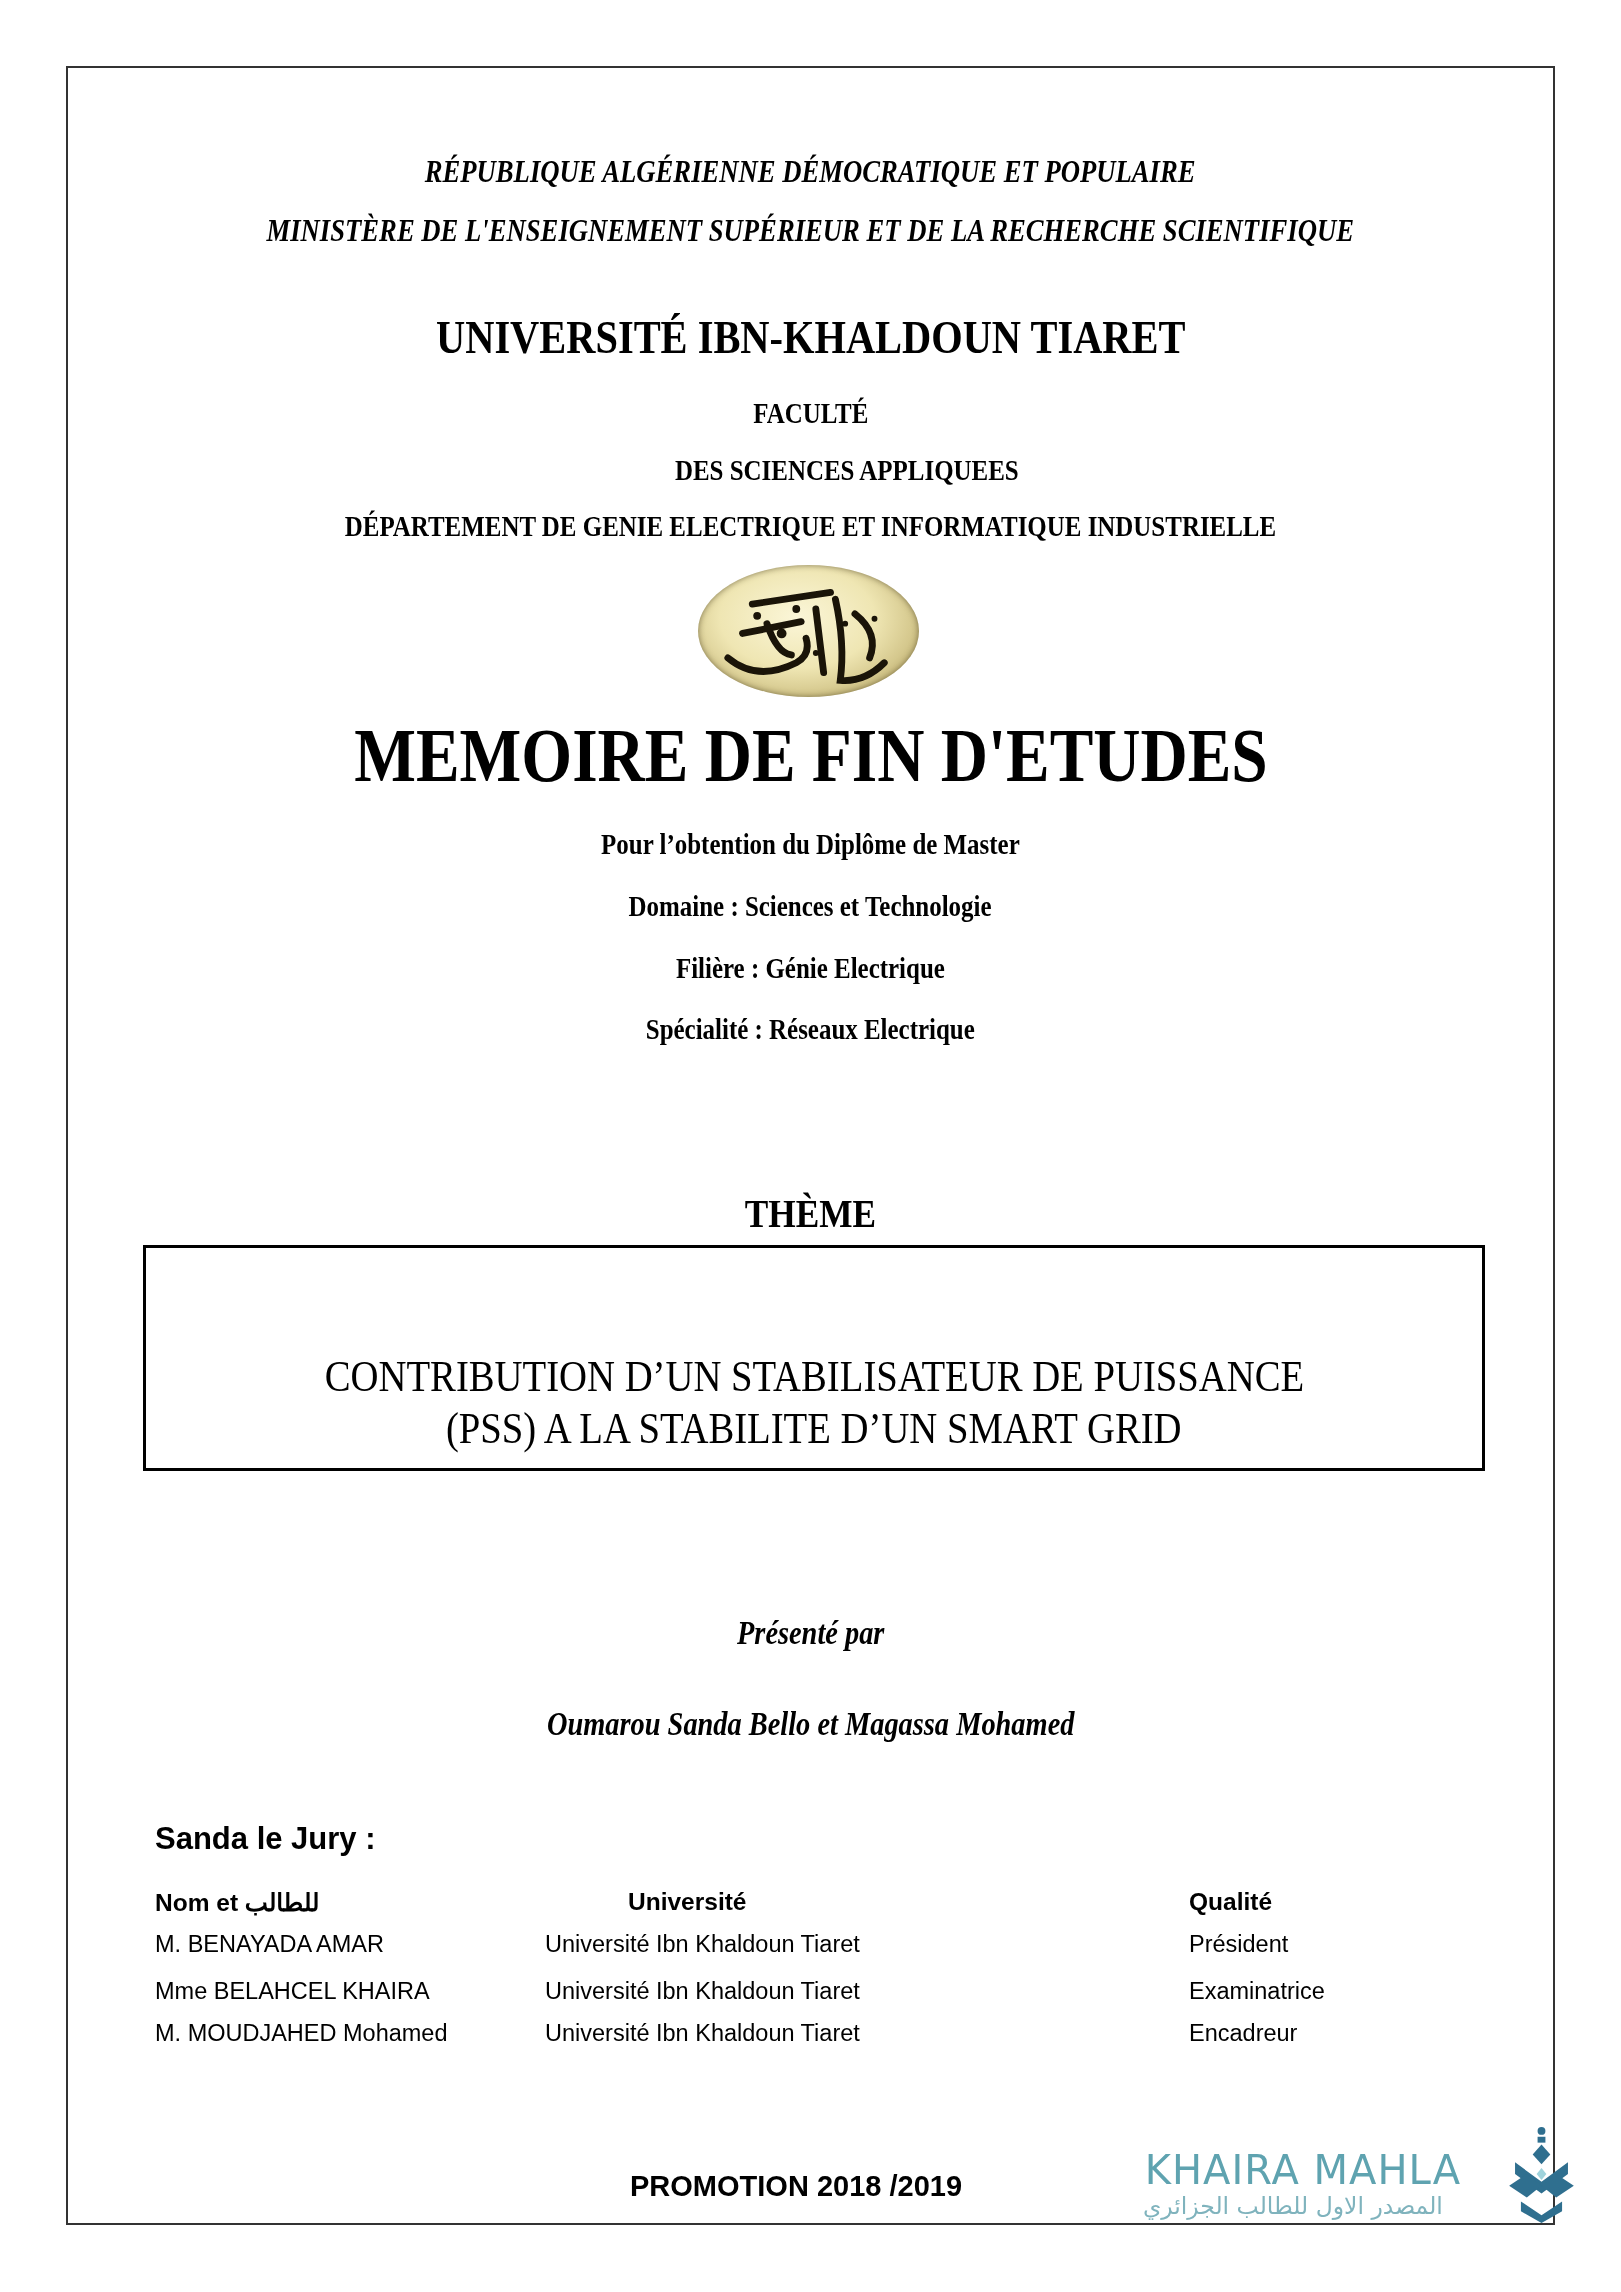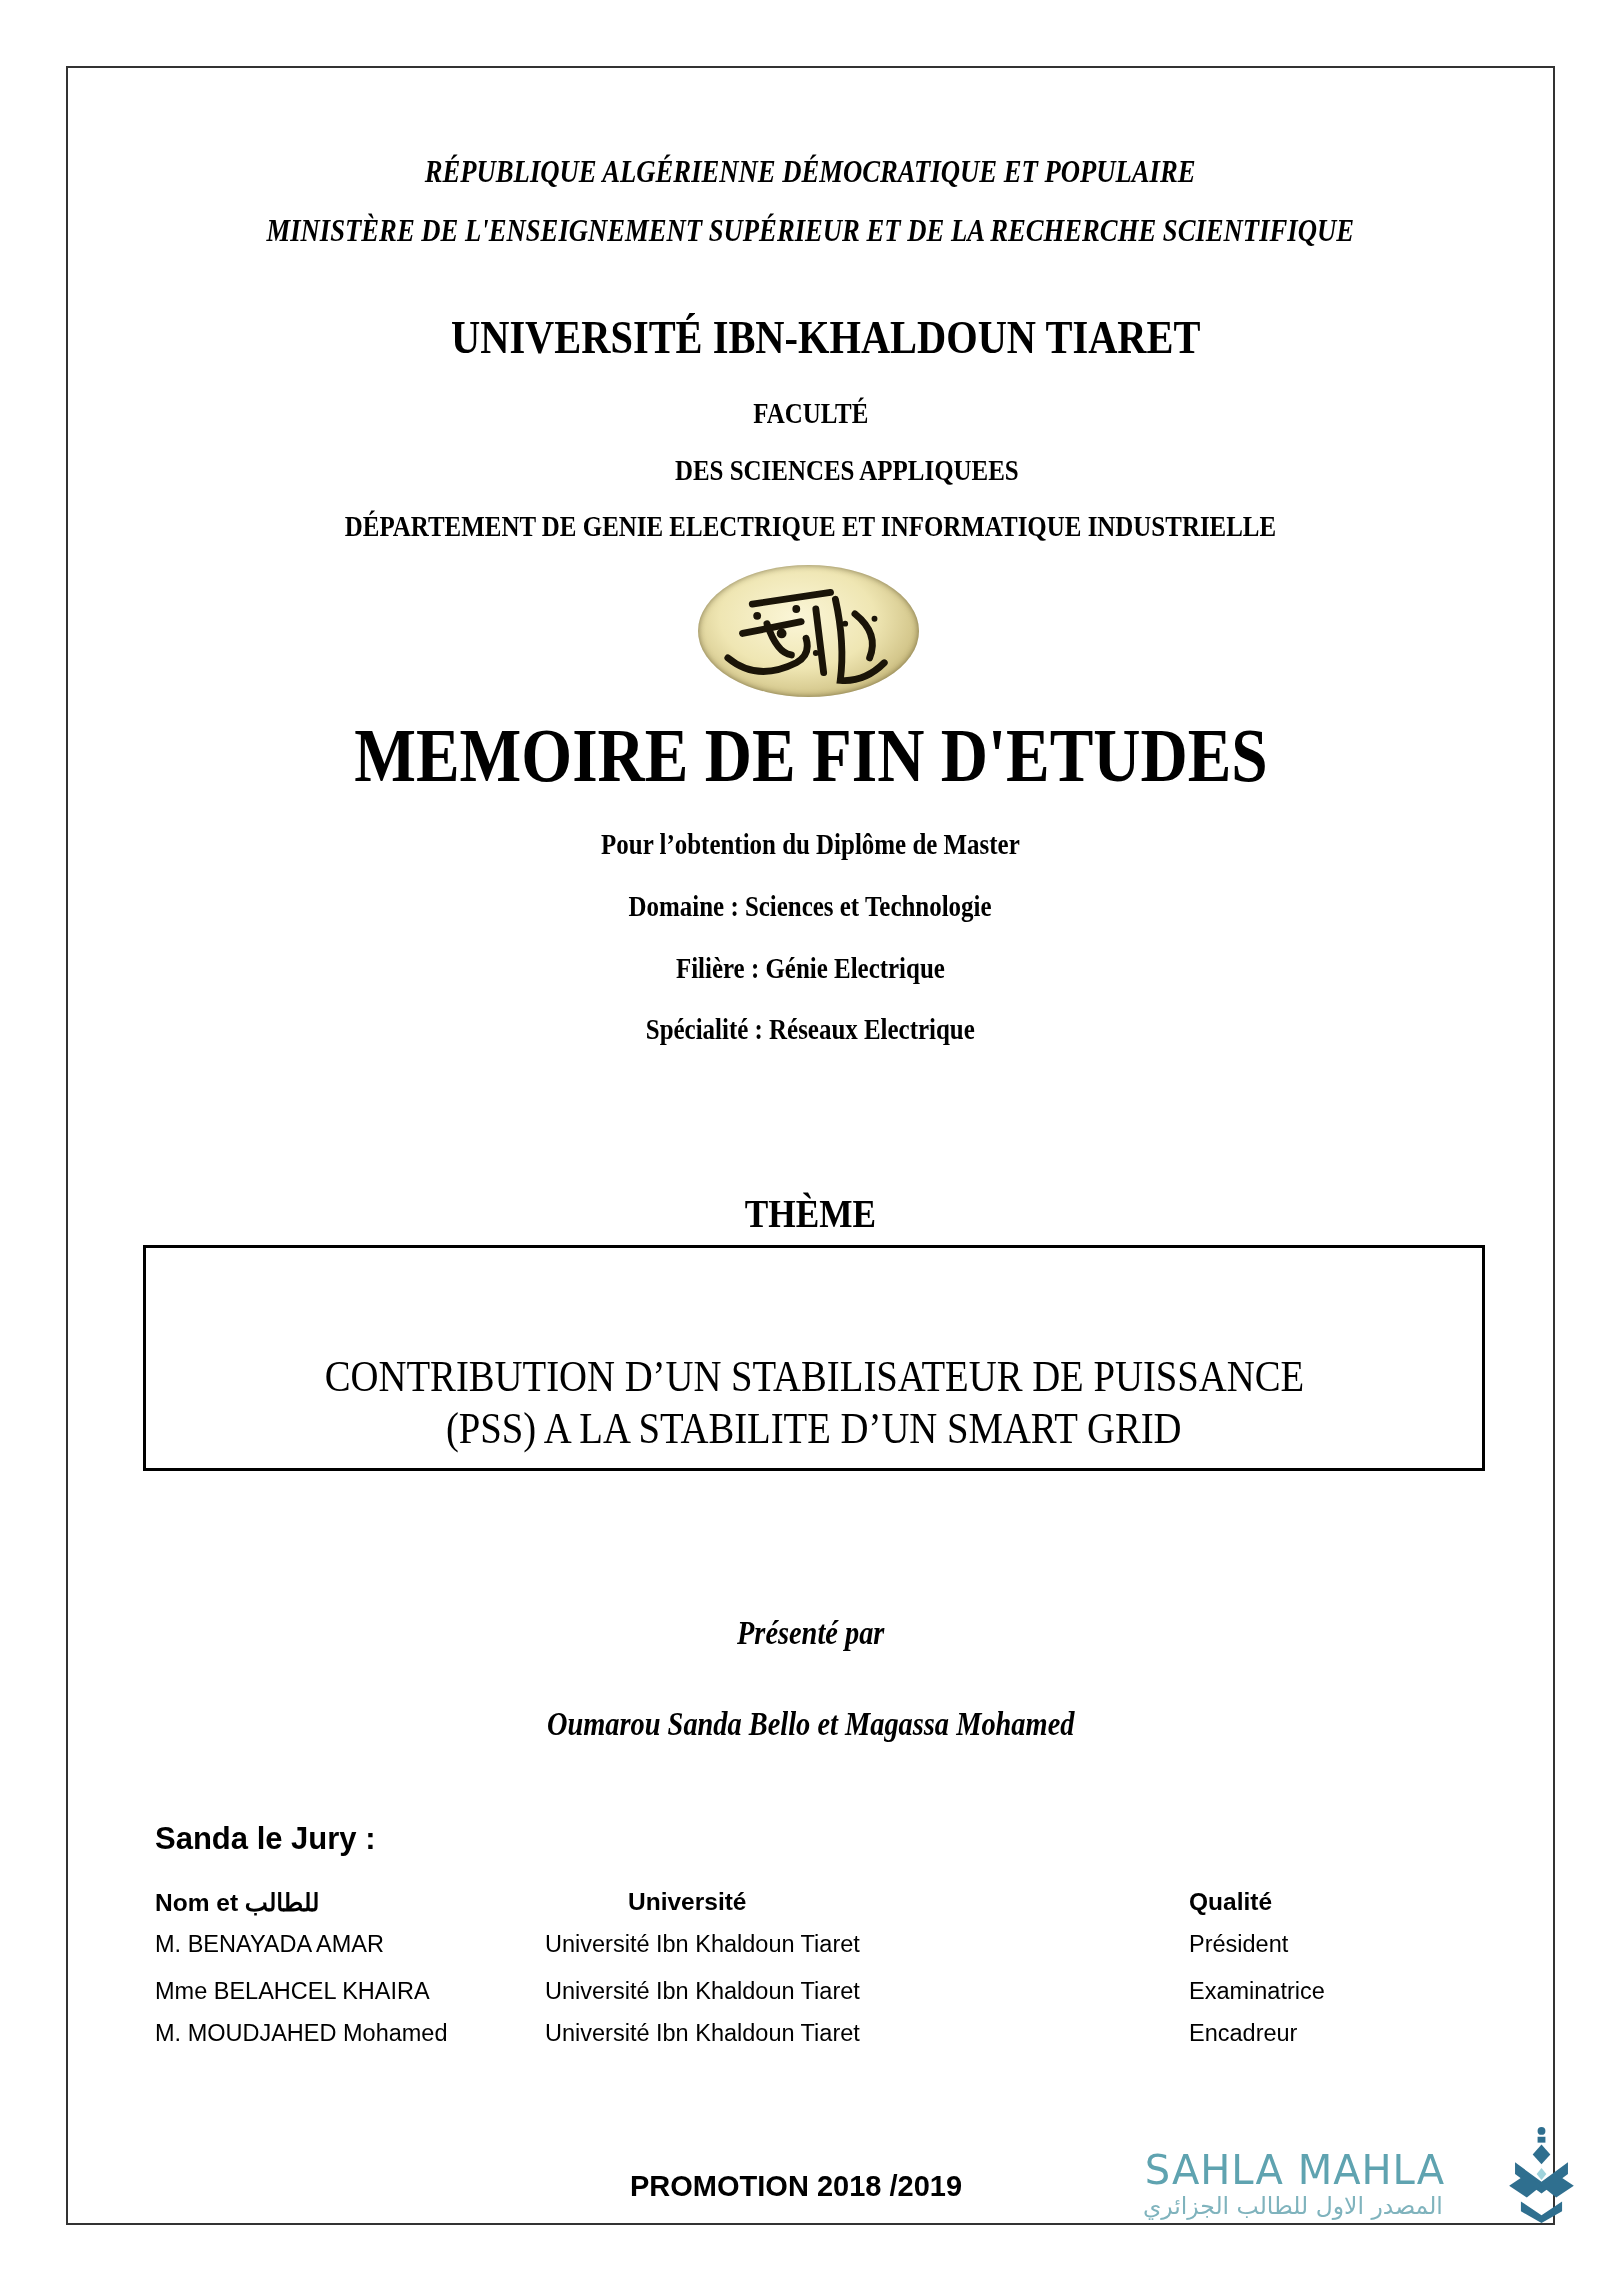--- a/index.html
+++ b/index.html
@@ -7,21 +7,21 @@
     .page-border { position: absolute; left: 66px; top: 66px; width: 1489px; height: 2159px; border: 2px solid #333; box-sizing: border-box; }
     .line { position: absolute; left: 66px; width: 1489px; text-align: center; white-space: nowrap; }
     .sans { font-family: "Liberation Sans", sans-serif; }
     .serif { font-family: "Liberation Serif", serif; }
     .b { font-weight: bold; font-family: Liberation Serif, serif; }
     .i { font-style: italic; }
     .cond { transform: scaleX(0.86); transform-origin: center; display: inline-block; }
 
     #l-rep { top: 154px; font-size: 31px; }
     #l-min { top: 213px; font-size: 31px; }
-    #l-univ { top: 310px; font-size: 47px; padding-left: 15px; }
+    #l-univ { top: 310px; font-size: 47px; }
     #l-fac { top: 397px; font-size: 29px; }
     #l-sci { top: 454px; font-size: 29px; padding-left: 36px; }
     #l-dep { top: 510px; font-size: 29px; }
 
     .logo { position: absolute; left: 698px; top: 565px; width: 221px; height: 132px; border-radius: 50%;
       background: radial-gradient(ellipse at 45% 40%, #fbf6d8 0%, #efe6b3 45%, #c7b879 80%, #8a7b4a 100%);
       box-shadow: inset 0 0 5.9px rgba(60,50,20,0.6); overflow: hidden; }
     .logo svg { width: 100%; height: 100%; }
 
     #l-title { top: 712px; font-size: 76px; }
@@ -119,21 +119,21 @@
 <div class="abs jr c2" style="top:1978px">Université Ibn Khaldoun Tiaret</div>
 <div class="abs jr c3" style="top:1978px">Examinatrice</div>
 
 <div class="abs jr c1" style="top:2020px">M. MOUDJAHED Mohamed</div>
 <div class="abs jr c2" style="top:2020px">Université Ibn Khaldoun Tiaret</div>
 <div class="abs jr c3" style="top:2020px">Encadreur</div>
 
 <div class="abs" id="promo">PROMOTION  2018 /2019</div>
 
 <div class="wm">
-  <div class="wm-title">SAHLA MAHLA</div>
+  <div class="wm-title">KHAIRA MAHLA</div>
   <div class="wm-sub">المصدر الاول للطالب الجزائري</div>
 </div>
 <svg class="wm-icon" viewBox="0 0 70 100">
   <g fill="#2f6f8f">
     <circle cx="35" cy="6" r="4"></circle>
     <rect x="31" y="12" width="8" height="6"></rect>
     <polygon points="35,20 44,30 35,40 26,30"></polygon>
     <polygon points="8,38 35,58 62,38 62,50 35,70 8,50"></polygon>
     <polygon points="2,62 20,50 35,62 20,74"></polygon>
     <polygon points="68,62 50,50 35,62 50,74"></polygon>

